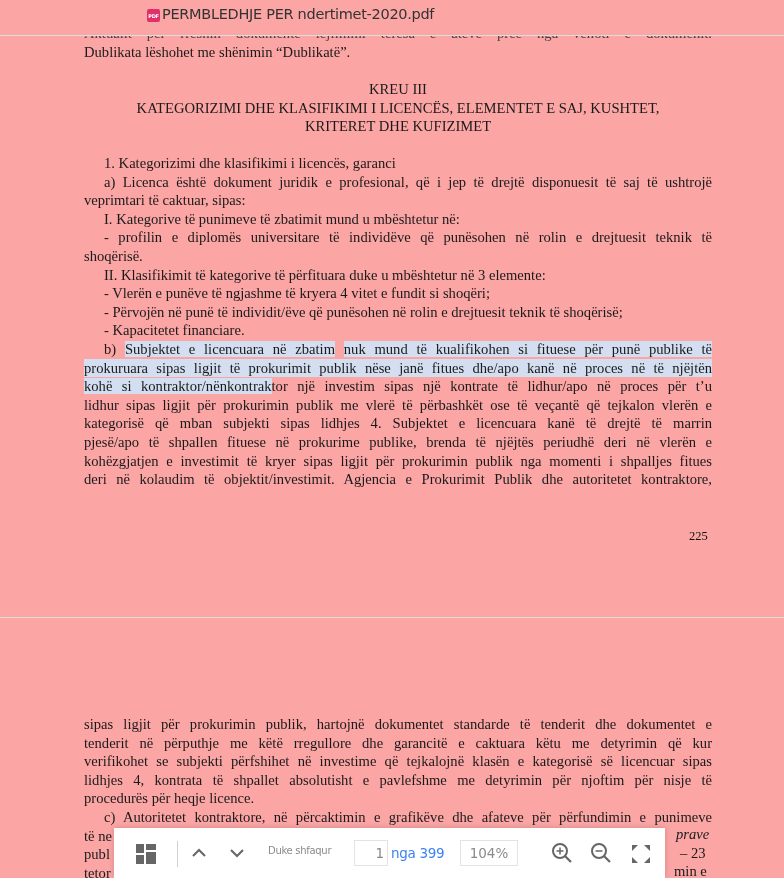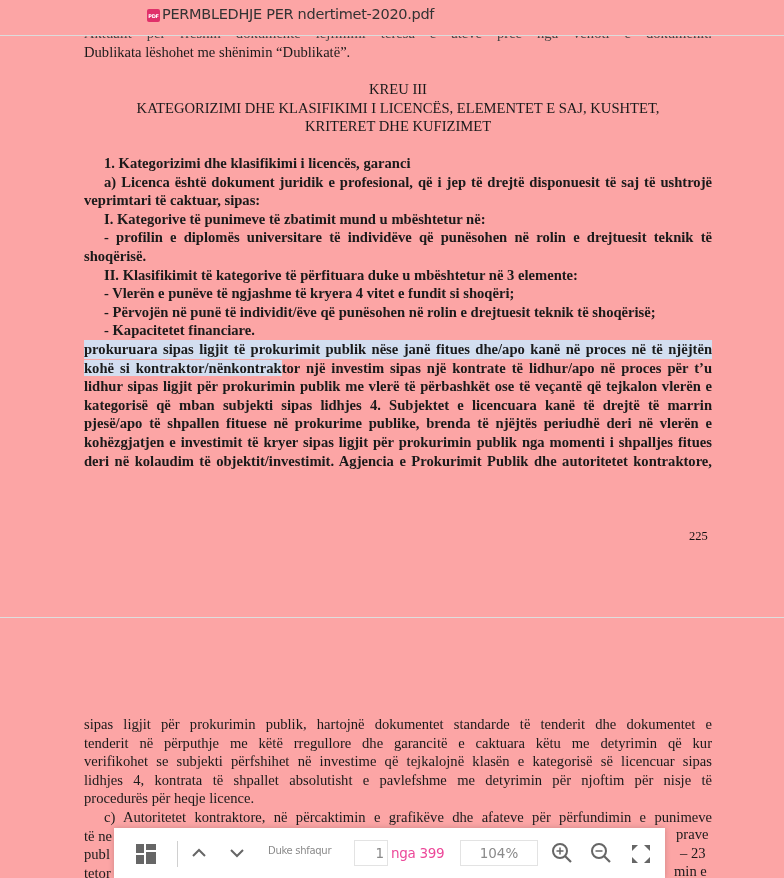--- a/index.html
+++ b/index.html
@@ -54,23 +54,23 @@
   .grid-icon { left: 22px; top: 16px; width: 20px; height: 20px; }
   .tb-divider { position: absolute; left: 63px; top: 13px; width: 1px; height: 26px; background: #d0d0d0; }
   .up-icon { left: 74px; top: 14px; width: 22px; height: 22px; }
   .down-icon { left: 112px; top: 14px; width: 22px; height: 22px; }
   .showing-label { position: absolute; left: 154px; top: 17px; font-size: 10px; color: #8a8a8a; letter-spacing: -0.3px; }
   .page-input {
     position: absolute; left: 240px; top: 12px; width: 34px; height: 26px;
     border: 1px solid #e3e3e3; background: #fff; text-align: right;
     font-family: "DejaVu Sans", sans-serif; font-size: 13.5px; color: #8a8a8a; padding-right: 3px;
   }
-  .of-label { position: absolute; left: 277px; top: 17px; font-size: 13.5px; color: #ec4899; letter-spacing: -0.3px; text-align: center; }
+  .of-label { position: absolute; left: 277px; top: 17px; font-size: 13.5px; color: #3b82f6; letter-spacing: -0.3px; text-align: center; }
   .zoom-field {
-    position: absolute; left: 346px; top: 12px; width: 78px; height: 26px;
+    position: absolute; left: 346px; top: 12px; width: 58px; height: 26px;
     border: 1px solid #e3e3e3; text-align: center; line-height: 24px;
     font-size: 13.5px; color: #8a8a8a;
   }
   .zoom-in-icon { left: 436px; top: 13px; width: 24px; height: 24px; }
   .zoom-out-icon { left: 475px; top: 13px; width: 24px; height: 24px; }
   .fullscreen-icon { left: 516px; top: 15px; width: 22px; height: 22px; }
 
   .right-peek { position: absolute; left: 665px; font-size: 14.6px; white-space: nowrap; }
 </style>
 </head>
@@ -86,32 +86,35 @@
     <span class="line justify cut" style="color:#444;">Aktualit për rreshin dokumente lejfmimi teresa e ateve prëe nga venoti e dokumenit.</span>
     <span class="line">Dublikata lëshohet me shënimin “Dublikatë”.</span>
   </div>
 
   <div class="text-block center" style="top:80px;">
     <span class="line">KREU III</span>
     <span class="line" style="margin-left:-8px; margin-right:-8px;">KATEGORIZIMI DHE KLASIFIKIMI I LICENCËS, ELEMENTET E SAJ, KUSHTET,</span>
     <span class="line">KRITERET DHE KUFIZIMET</span>
   </div>
 
-  <div class="text-block" style="top:154px;font-weight:bold;">
+  <div class="text-block" style="top:154px;">
     <span class="line indent">1. Kategorizimi dhe klasifikimi i licencës, garanci</span>
     <span class="line justify indent">a) Licenca është dokument juridik e profesional, që i jep të drejtë disponuesit të saj të ushtrojë</span>
     <span class="line">veprimtari të caktuar, sipas:</span>
     <span class="line indent">I. Kategorive të punimeve të zbatimit mund u mbështetur në:</span>
     <span class="line justify indent">- profilin e diplomës universitare të individëve që punësohen në rolin e drejtuesit teknik të</span>
     <span class="line">shoqërisë.</span>
     <span class="line indent">II. Klasifikimit të kategorive të përfituara duke u mbështetur në 3 elemente:</span>
     <span class="line indent">- Vlerën e punëve të ngjashme të kryera 4 vitet e fundit si shoqëri;</span>
     <span class="line indent">- Përvojën në punë të individit/ëve që punësohen në rolin e drejtuesit teknik të shoqërisë;</span>
     <span class="line indent">- Kapacitetet financiare.</span>
 
+    <span class="line justify indent">
+      <span>b) </span><span class="hl">Subjektet e licencuara në zbatim</span><span> </span><span class="hl">nuk mund të kualifikohen si fituese për punë publike të</span>
+    </span>
     <span class="line justify hl">prokuruara sipas ligjit të prokurimit publik nëse janë fitues dhe/apo kanë në proces në të njëjtën</span>
     <span class="line justify">
       <span class="hl">kohë si kontraktor/nënkontrak</span><span>tor një investim sipas një kontrate të lidhur/apo në proces për t’u</span>
     </span>
     <span class="line justify">lidhur sipas ligjit për prokurimin publik me vlerë të përbashkët ose të veçantë që tejkalon vlerën e</span>
     <span class="line justify">kategorisë që mban subjekti sipas lidhjes 4. Subjektet e licencuara kanë të drejtë të marrin</span>
     <span class="line justify">pjesë/apo të shpallen fituese në prokurime publike, brenda të njëjtës periudhë deri në vlerën e</span>
     <span class="line justify">kohëzgjatjen e investimit të kryer sipas ligjit për prokurimin publik nga momenti i shpalljes fitues</span>
     <span class="line justify">deri në kolaudim të objektit/investimit. Agjencia e Prokurimit Publik dhe autoritetet kontraktore,</span>
   </div>
@@ -126,21 +129,21 @@
     <span class="line justify">sipas ligjit për prokurimin publik, hartojnë dokumentet standarde të tenderit dhe dokumentet e</span>
     <span class="line justify">tenderit në përputhje me këtë rregullore dhe garancitë e caktuara këtu me detyrimin që kur</span>
     <span class="line justify">verifikohet se subjekti përfshihet në investime që tejkalojnë klasën e kategorisë së licencuar sipas</span>
     <span class="line justify">lidhjes 4, kontrata të shpallet absolutisht e pavlefshme me detyrimin për njoftim për nisje të</span>
     <span class="line">procedurës për heqje licence.</span>
     <span class="line justify indent">c) Autoritetet kontraktore, në përcaktimin e grafikëve dhe afateve për përfundimin e punimeve</span>
     <span class="line">të ne</span>
     <span class="line">publ</span>
     <span class="line">tetor</span>
   </div>
-  <div class="right-peek" style="top:208px; left:676px;">prave</div>
+  <div class="right-peek" style="top:208px; left:676px;font-style:italic;">prave</div>
   <div class="right-peek" style="top:227px; left:680px;">– 23</div>
   <div class="right-peek" style="top:245px; left:674px;">min e</div>
 </div>
 
 <div class="toolbar">
   <span class="tb-icon grid-icon" title="thumbnails">
     <svg width="20" height="20" viewBox="0 0 20 20">
       <rect x="0" y="0" width="8" height="9" fill="#666"></rect>
       <rect x="10" y="0" width="10" height="6" fill="#666"></rect>
       <rect x="0" y="11" width="8" height="9" fill="#666"></rect>

